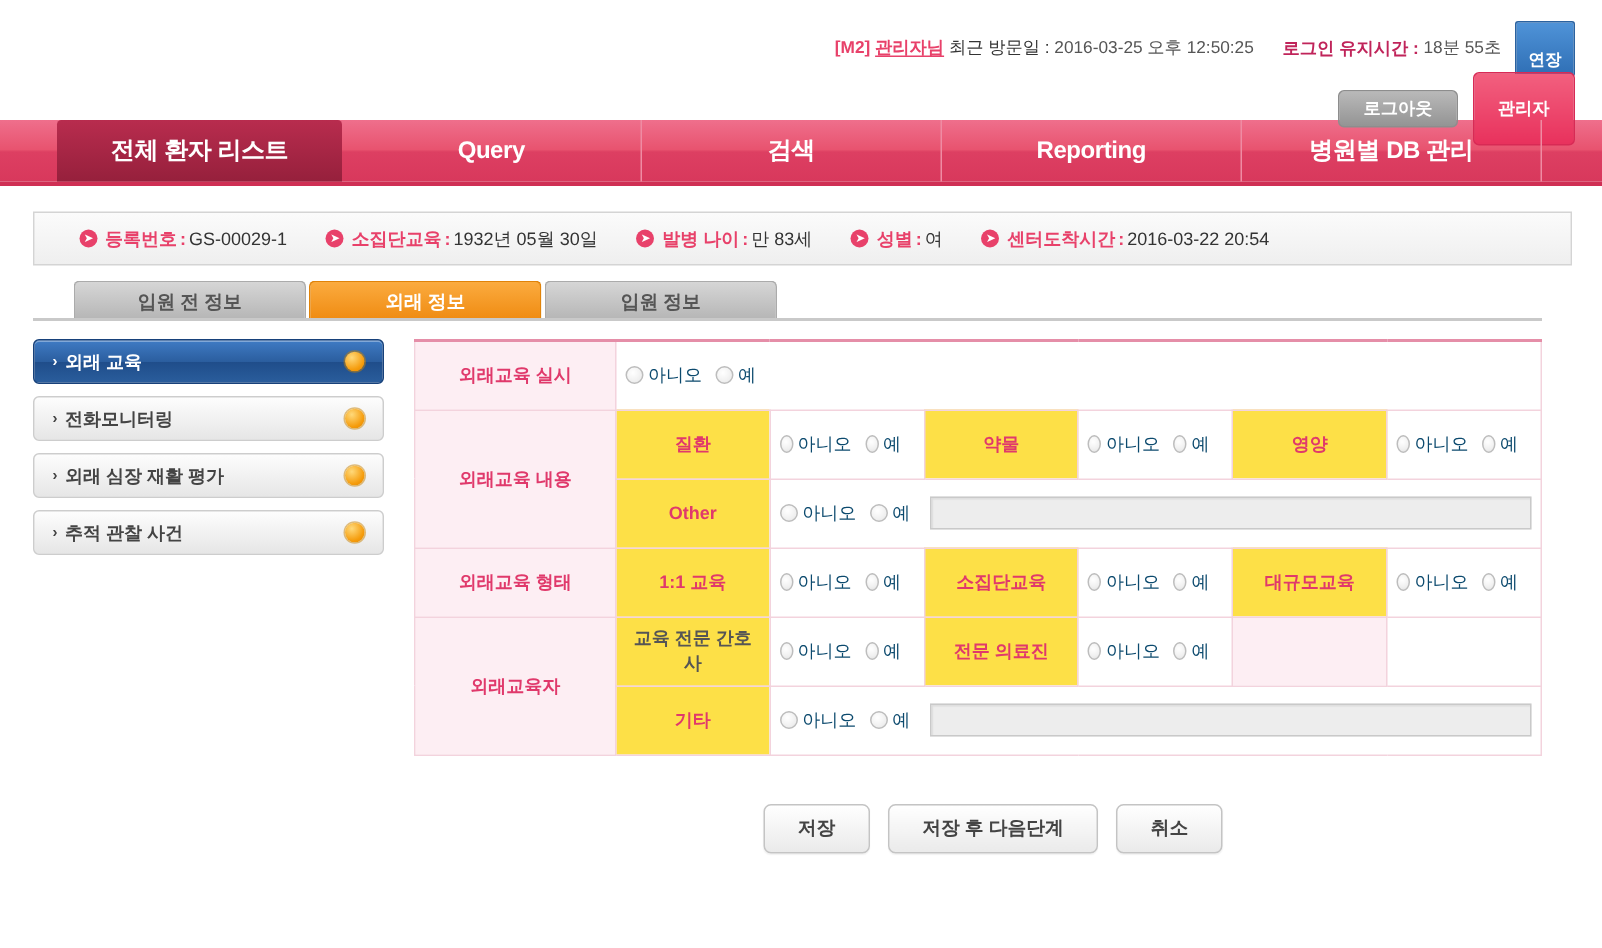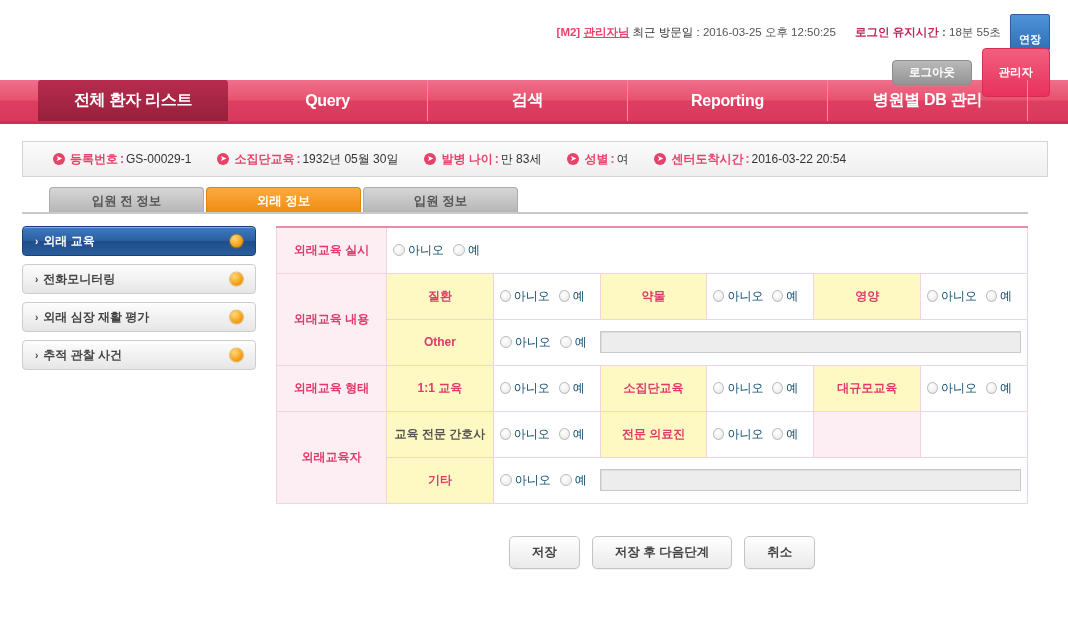--- a/index.html
+++ b/index.html
@@ -131,24 +131,24 @@
   .form-wrap { flex: 1; margin-left: 20px; margin-right: 20px; }
   table.form {
     width: 752px; border-collapse: collapse;
     border-top: 2px solid #e58ea8; table-layout: fixed;
   }
   table.form td {
     border: 1px solid #f3d3dd; height: 46px; font-size: 12px; padding: 0 6px;
   }
   .lbl-main {
     background: #fdeef3; color: #e0396b; font-weight: bold;
-    text-align: center; width: 110px;
+    text-align: center; width: 134px;
   }
   .lbl-sub {
-    background: #fef9c3; color: #e0396b; font-weight: bold;
+    background: #fde047; color: #e0396b; font-weight: bold;
     text-align: center; width: 105px;
   }
   .lbl-sub.dark { color: #555; }
   .cell-radio { background: #fff; width: 107px; }
   .cell-radio.wide { width: auto; }
   .cell-blank { background: #fdeef3; }
   .cell-empty { background: #fff; }
   .radio-group { display: flex; align-items: center; white-space: nowrap; }
   .radio {
     display: inline-block; width: 12px; height: 12px; border-radius: 50%;

